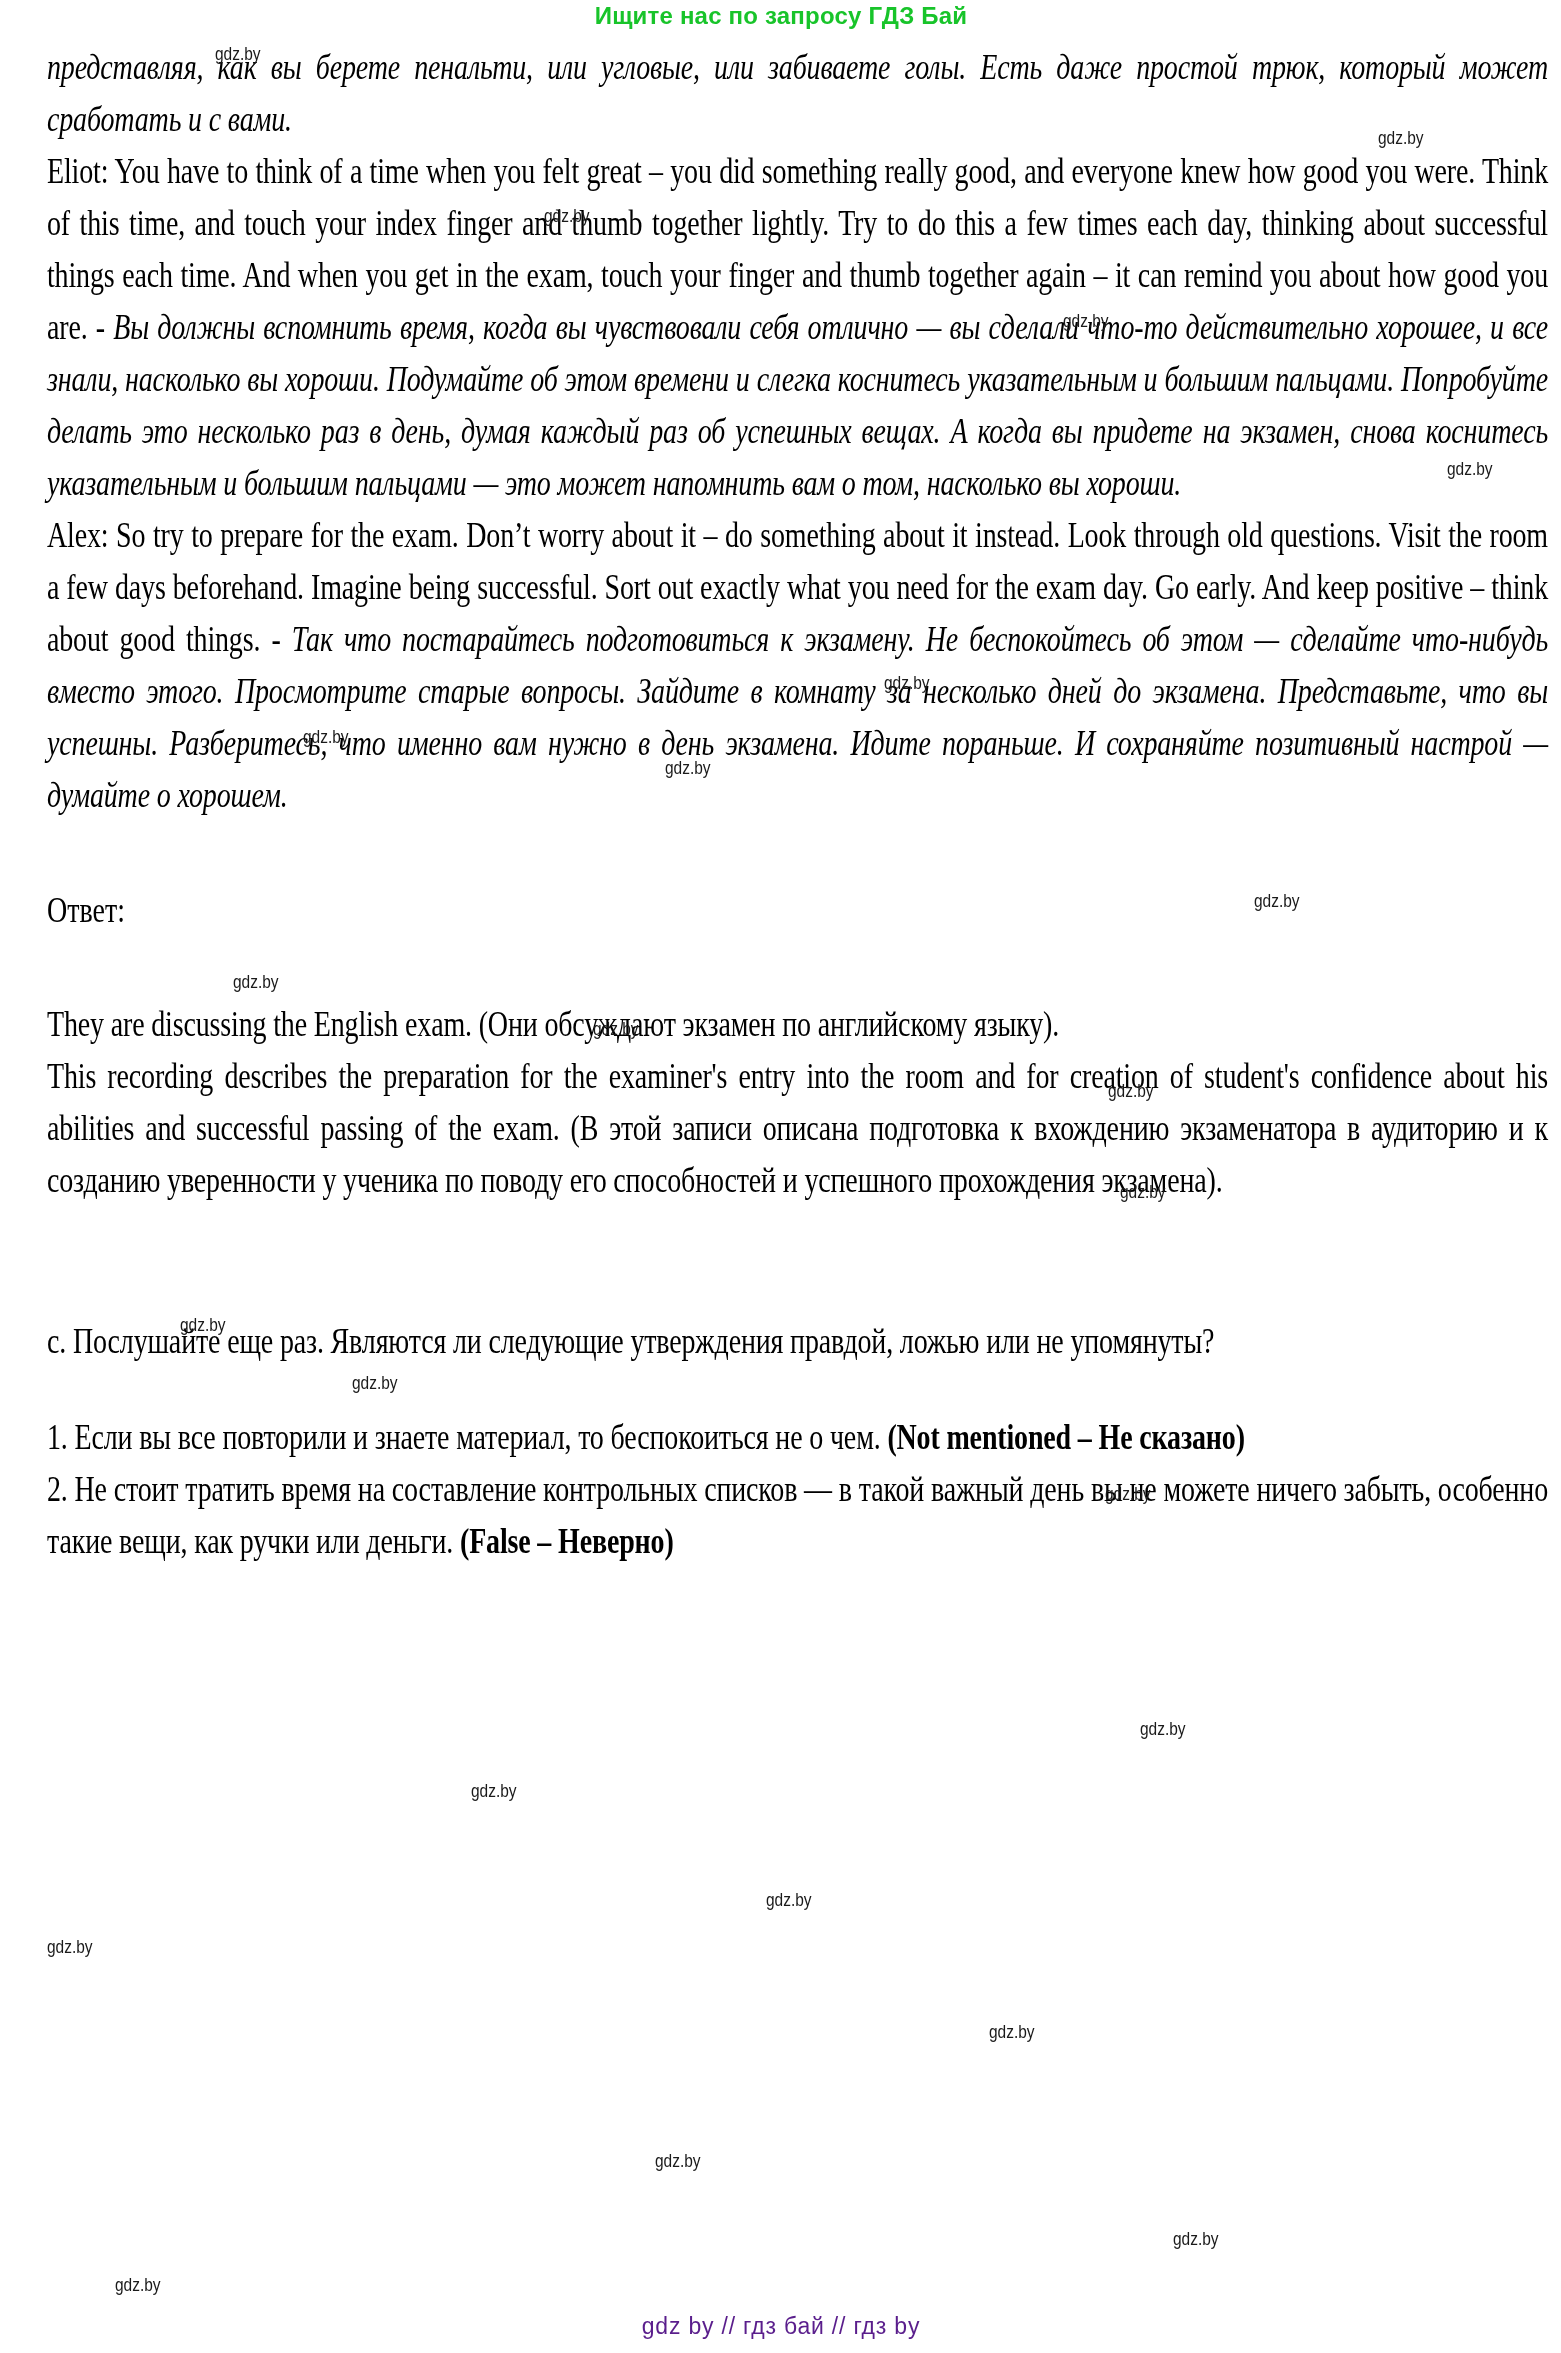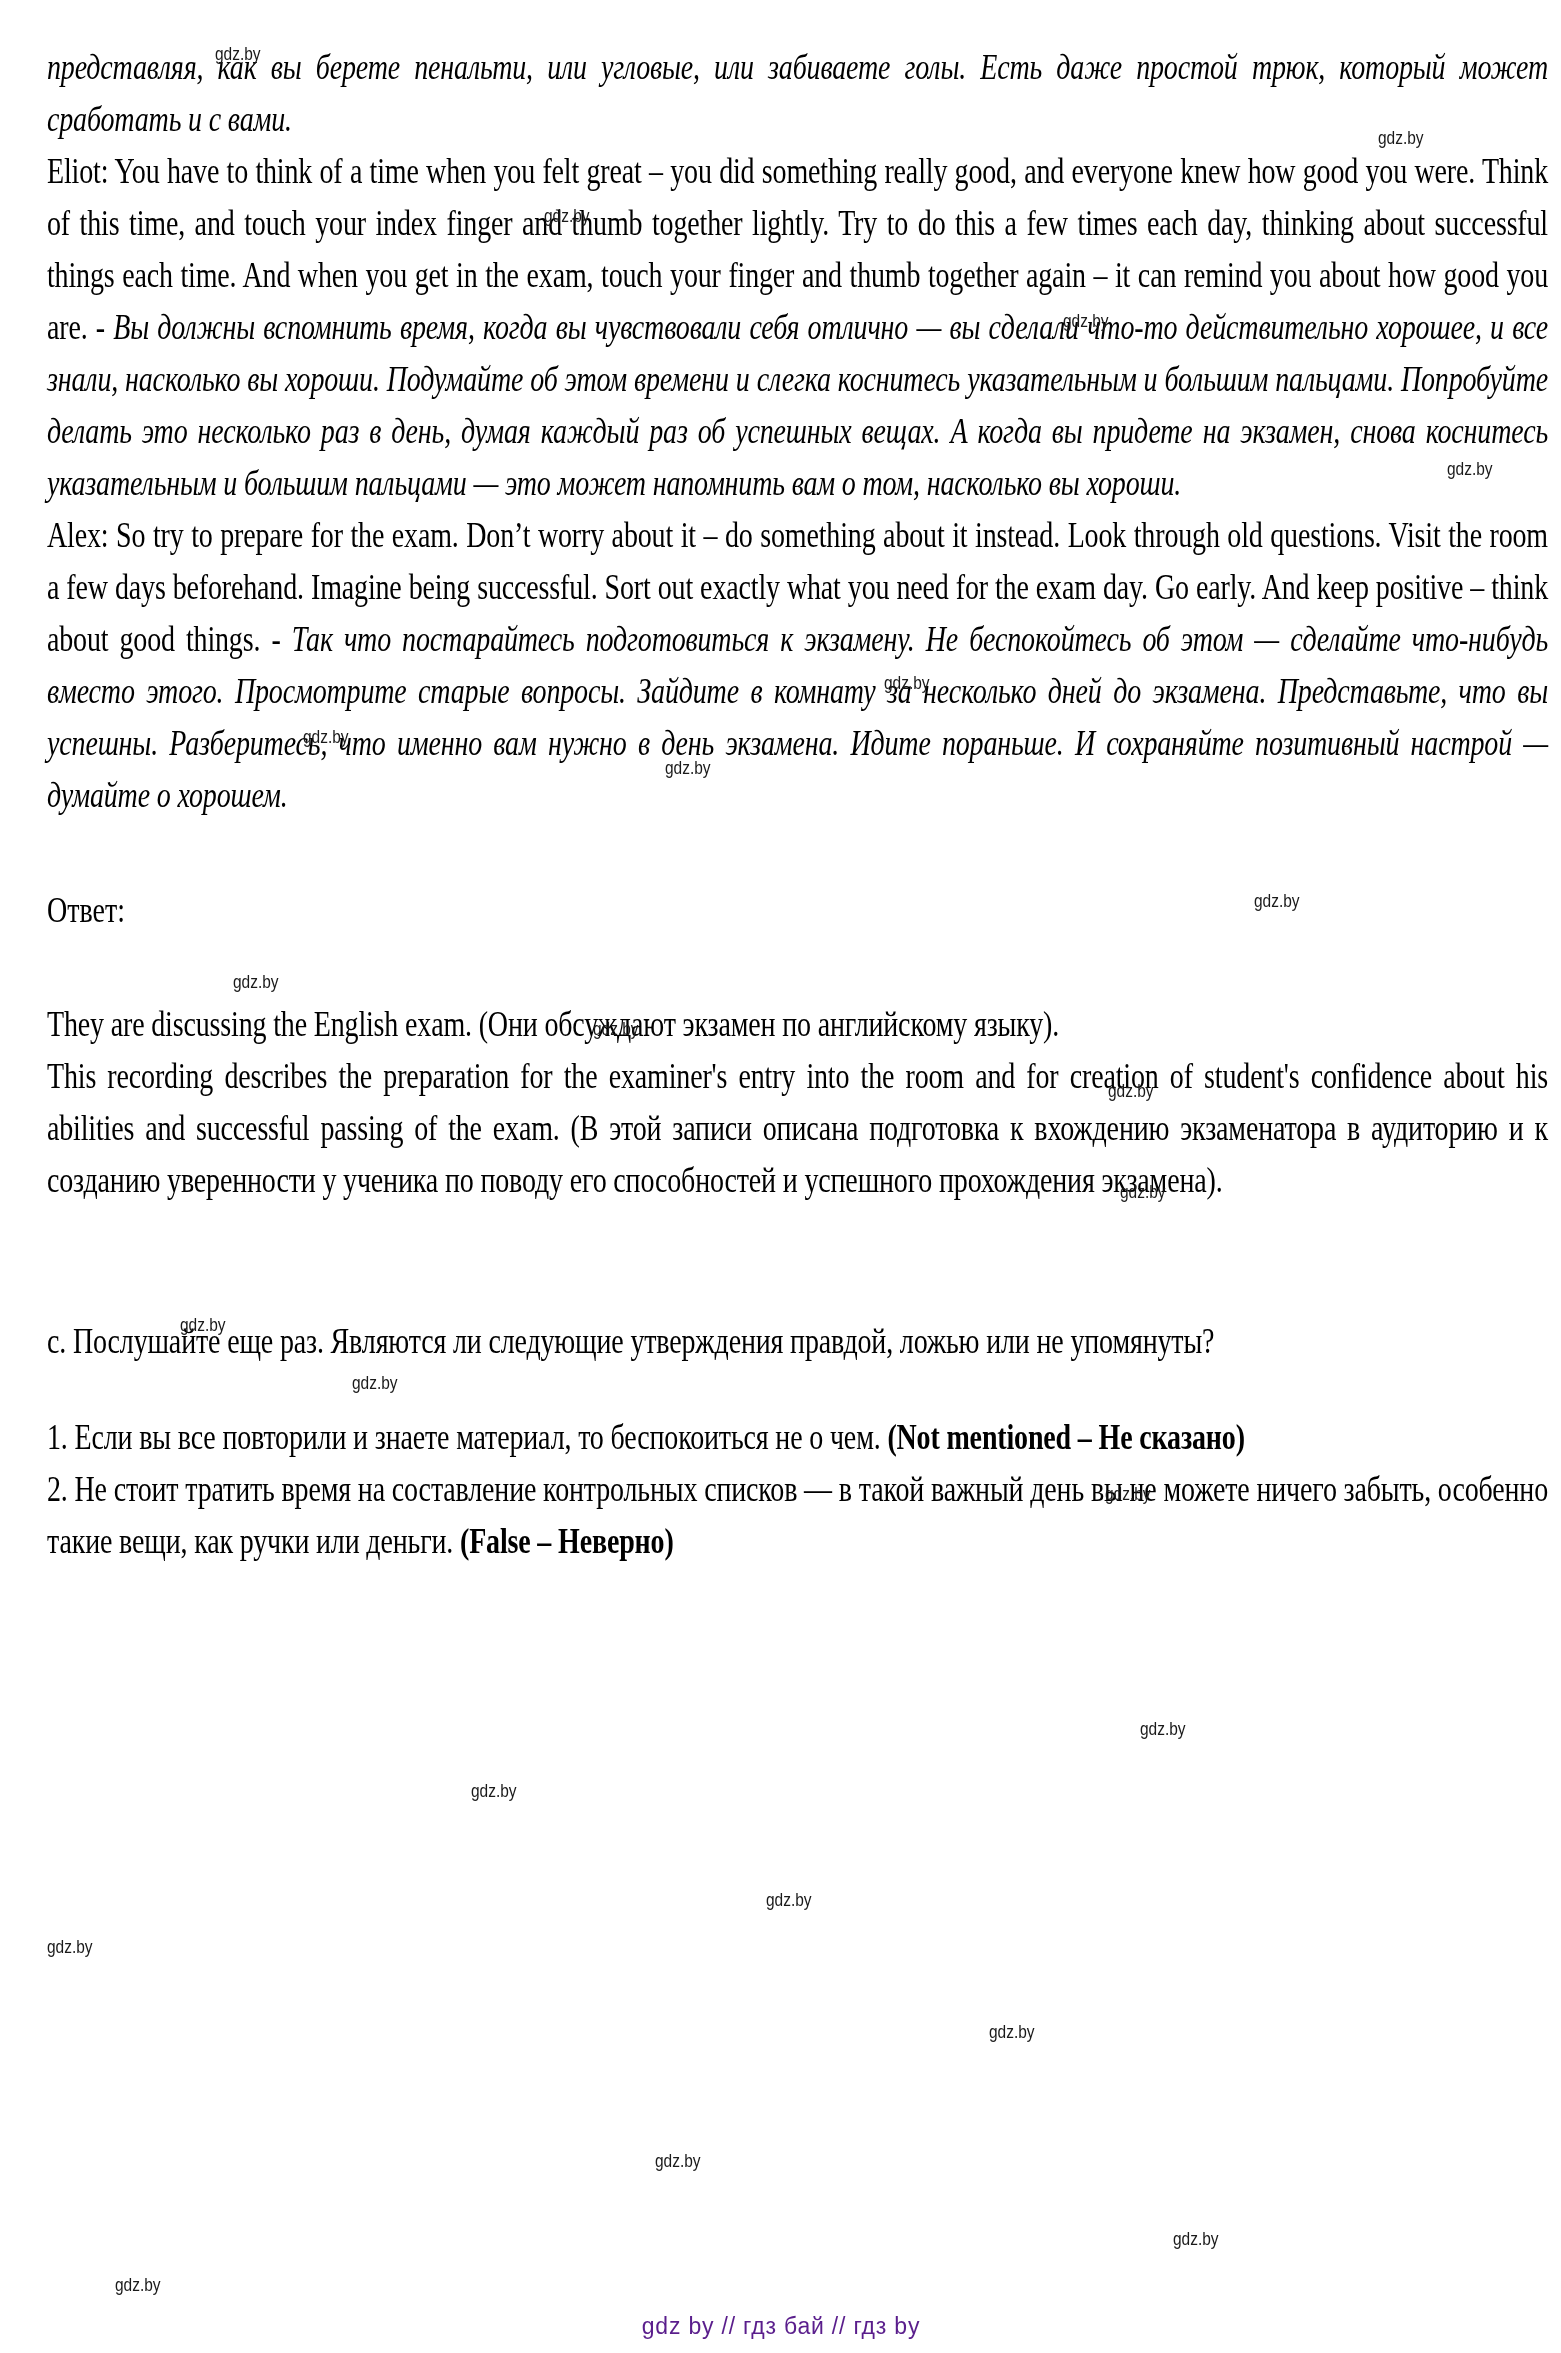--- a/index.html
+++ b/index.html
@@ -86,20 +86,21 @@
     font-family: "Liberation Sans", sans-serif;
     font-size: 23px;
     letter-spacing: 0.8px;
   }
 </style>
 </head>
 <body>
 
 <div class="page">
 
+  <div class="site-header" style="color: rgb(24, 196, 42);">Ищите нас по запросу ГДЗ Бай</div>
 
   <div class="column">
 
     <p class="para">
       <i>представляя, как вы берете пенальти, или угловые, или забиваете голы. Есть даже простой трюк, который может сработать и с вами.</i>
     </p>
 
     <p class="para">
       <span>Eliot: You have to think of a time when you felt great – you did something really good, and everyone knew how good you were. Think of this time, and touch your index finger and thumb together lightly. Try to do this a few times each day, thinking about successful things each time. And when you get in the exam, touch your finger and thumb together again – it can remind you about how good you are.</span><span> - </span><i>Вы должны вспомнить время, когда вы чувствовали себя отлично — вы сделали что-то действительно хорошее, и все знали, насколько вы хороши. Подумайте об этом времени и слегка коснитесь указательным и большим пальцами. Попробуйте делать это несколько раз в день, думая каждый раз об успешных вещах. А когда вы придете на экзамен, снова коснитесь указательным и большим пальцами — это может напомнить вам о том, насколько вы хороши.</i>
     </p>

